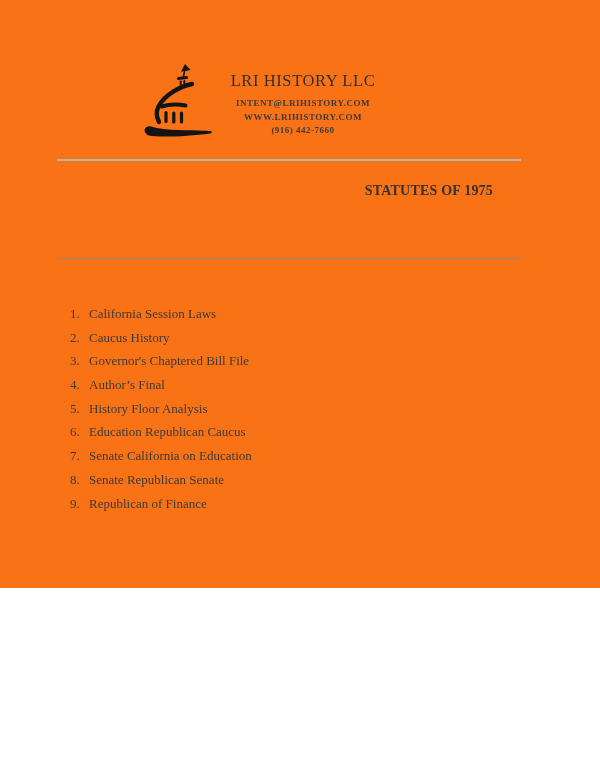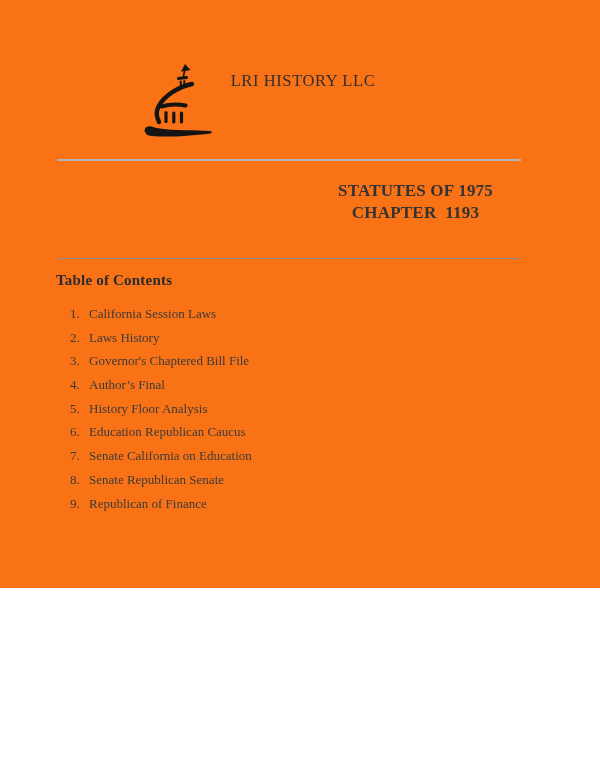--- a/index.html
+++ b/index.html
@@ -37,22 +37,22 @@
   .rule-mid{
     position:absolute;left:57px;top:258px;width:464px;height:1px;
     background:#8a8a8a;
   }
   
   .reference{
     position:absolute;top:180px;right:107px;
     text-align:right;
   }
   .ref-line{
-    font-size:17px;font-weight:700;line-height:21.6px;
-    color:#333333;letter-spacing:0.2px;white-space:pre;text-align:center;
+    font-size:14px;font-weight:700;line-height:21.6px;
+    color:#333333;letter-spacing:0.2px;white-space:pre;
   }
   
   .toc-title{
     position:absolute;left:56px;top:272px;
     font-size:15px;font-weight:700;color:#2b2b2b;letter-spacing:0.2px;
   }
   .toc-list{
     position:absolute;left:70px;top:302px;width:420px;
   }
   .toc-row{
@@ -86,41 +86,44 @@
       <path d="M26 53.5 L26 62.5" stroke="#141414" stroke-width="3.2" fill="none" stroke-linecap="round"></path>
       <path d="M33.8 54 L33.8 63" stroke="#141414" stroke-width="3.2" fill="none" stroke-linecap="round"></path>
       <path d="M41.5 54 L41.5 63" stroke="#141414" stroke-width="3.2" fill="none" stroke-linecap="round"></path>
 
       <path d="M6 74.5 C2.8 71 5.5 66.3 11 67.4 C13 67.8 14.2 68.3 16.5 68.9 C35 72.2 55 70.6 70 72 C72.6 72.3 72.6 74 70 74.4 C48 77.4 18 78.6 9 76.5 C7.4 76.1 6.8 75.4 6 74.5 Z" fill="#141414"></path>
     </svg>
   </div>
 
   <div class="company">
     <div class="company-name">LRI HISTORY LLC</div>
+    <div class="contact">
+      <div class="contact-line">INTENT@LRIHISTORY.COM</div>
+      <div class="contact-line">WWW.LRIHISTORY.COM</div>
+      <div class="contact-line">(916) 442-7660</div>
+    </div>
   </div>
 
   <div class="rule-top"></div>
 
   <div class="reference">
     <div class="ref-line">STATUTES OF 1975</div>
-    <div class="ref-line">CHAPTER  1193</div>
   </div>
 
   <div class="rule-mid"></div>
 
-  <div class="toc-title">Table of Contents</div>
 
   <div class="toc-list">
     <div class="toc-row">
       <span class="toc-num">1.</span>
       <span class="toc-label">California Session Laws</span>
     </div>
     <div class="toc-row">
       <span class="toc-num">2.</span>
-      <span class="toc-label">Laws History</span>
+      <span class="toc-label">Caucus History</span>
     </div>
     <div class="toc-row">
       <span class="toc-num">3.</span>
       <span class="toc-label">Governor's Chaptered Bill File</span>
     </div>
     <div class="toc-row">
       <span class="toc-num">4.</span>
       <span class="toc-label">Author’s Final</span>
     </div>
     <div class="toc-row">

